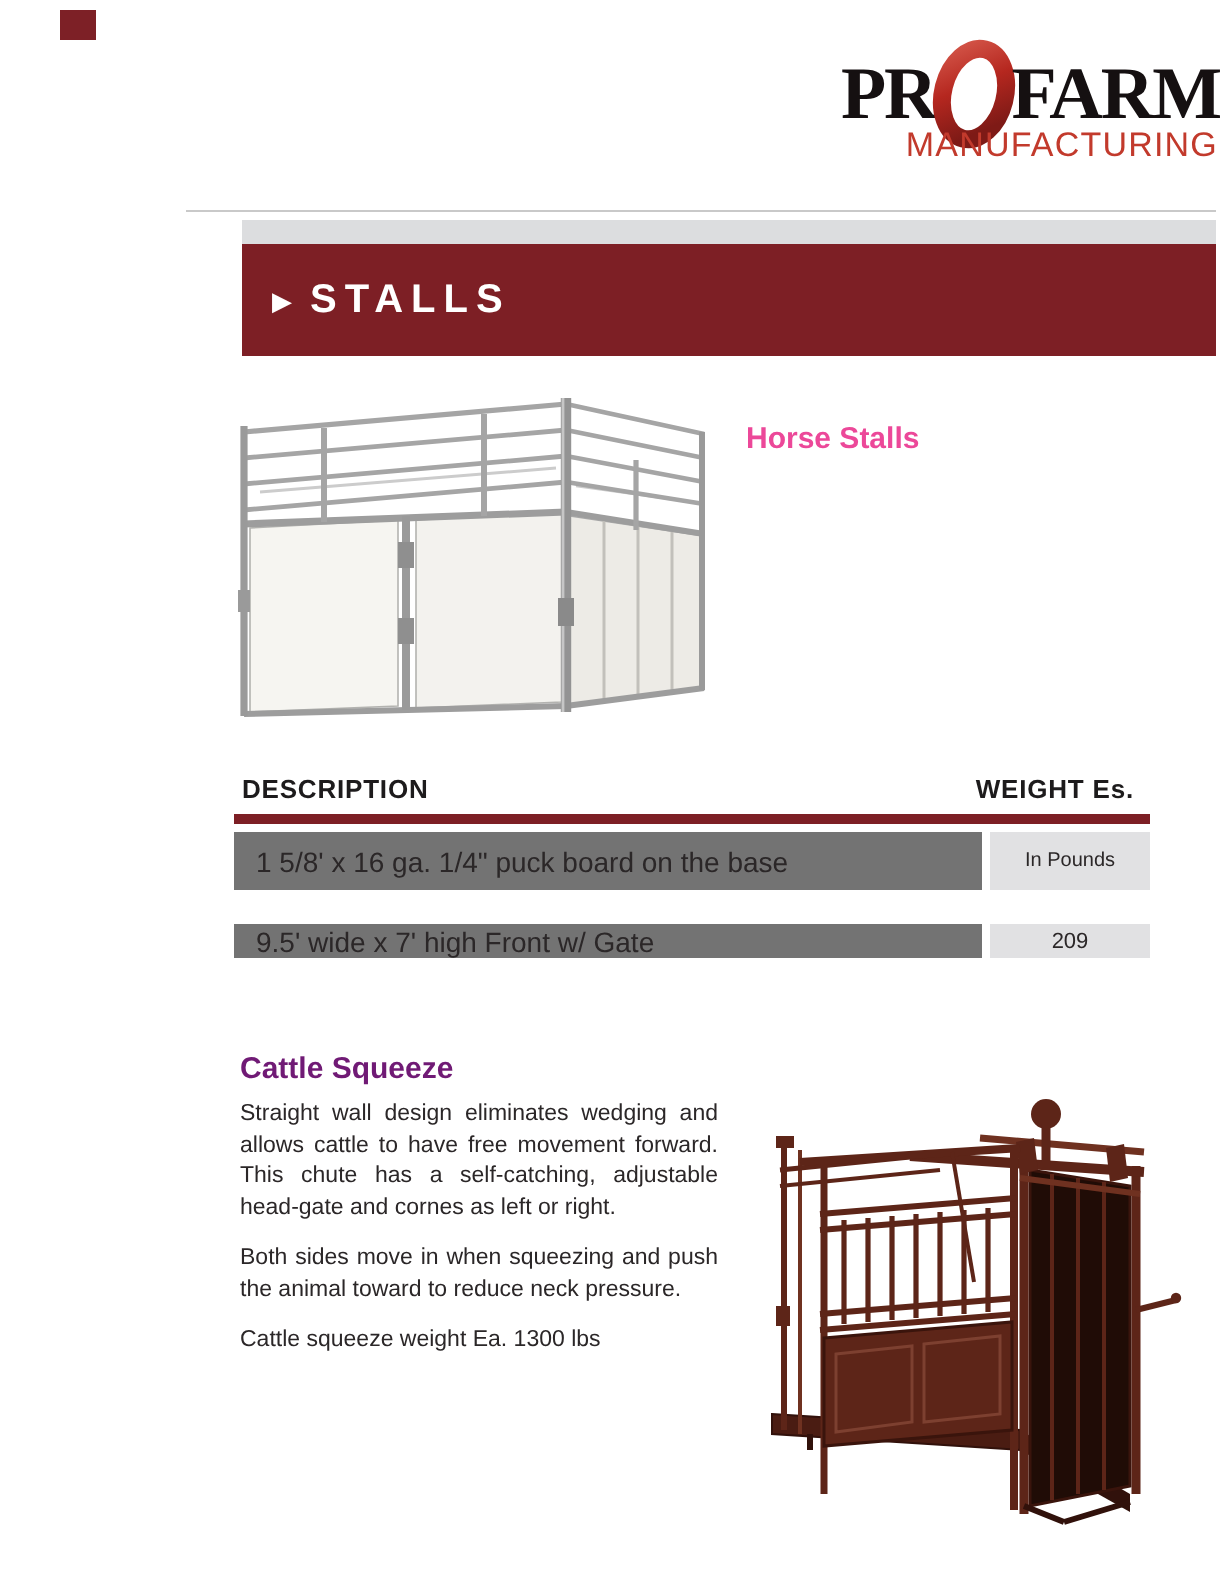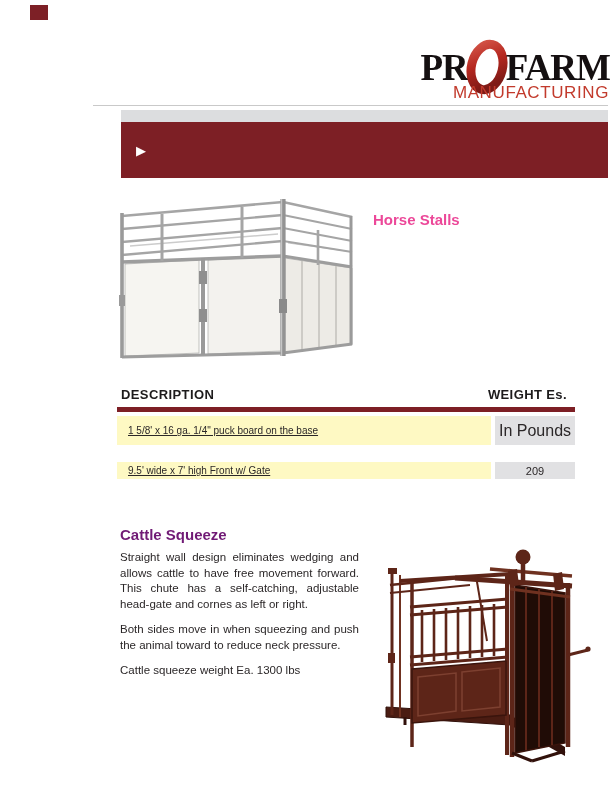--- a/index.html
+++ b/index.html
@@ -4,21 +4,21 @@
 <style>
   html,body{margin:0;padding:0;background:#ffffff;}
   #page{position:relative;width:613px;height:793px;background:#ffffff;overflow:hidden;
         font-family:"Liberation Sans",sans-serif;color:#2b2728;}
   .abs{position:absolute;}
 
   
   #corner-mark{left:30px;top:5px;width:18px;height:15px;background:#7d2026;}
 
   
-  #logo{left:381px;top:40px;width:229px;height:58px;}
+  #logo{left:381px;top:20px;width:229px;height:58px;}
   .logo-row{display:flex;align-items:flex-end;justify-content:flex-end;height:48px;}
   .logo-text{font-family:"Liberation Serif",serif;font-weight:bold;font-size:37px;
              line-height:40px;color:#151011;letter-spacing:-1px;}
   .logo-o{width:46px;height:56px;margin:0 -4px -7px -4px;}
   #logo-sub{position:absolute;right:1px;top:43px;font-size:17px;letter-spacing:0.6px;
             color:#c23a2c;font-weight:500;}
 
   
   #top-rule{left:93px;top:105px;width:515px;height:1px;background:#c9c9c9;}
   #gray-strip{left:121px;top:110px;width:487px;height:12px;background:#dcdddf;}
@@ -34,25 +34,25 @@
 
   
   #weight-table{left:117px;top:386px;width:458px;}
   .t-head{display:flex;justify-content:space-between;align-items:flex-end;
           padding:0 8px 0 4px;height:16px;font-size:13px;font-weight:bold;
           letter-spacing:0.4px;color:#1d1b1c;}
   .t-bar{margin-top:5px;height:5px;background:#7d1f25;}
   .t-row{display:flex;}
   .t-row.first{margin-top:4px;height:29px;}
   .t-row.small{margin-top:17px;height:17px;}
-  .t-cell-desc{flex:1;background:#fef9c3;display:flex;align-items:center;
-               padding-left:11px;font-size:10px;color:#2b2728;text-decoration:underline;}
+  .t-cell-desc{flex:1;background:#737373;display:flex;align-items:center;
+               padding-left:11px;font-size:14px;color:#2b2728;}
   .t-cell-weight{width:80px;margin-left:4px;background:#e1e1e3;display:flex;
                  align-items:center;justify-content:center;font-size:11px;color:#2b2728;}
-  .t-row.first .t-cell-weight{font-size:16px;}
+  .t-row.first .t-cell-weight{font-size:10px;}
 
   
   #cattle-title{left:120px;top:526px;font-size:15px;font-weight:bold;color:#701a75;}
   #cattle-text{left:120px;top:550px;width:239px;font-size:11.5px;line-height:15.5px;color:#2b2728;}
   #cattle-text p{margin:0 0 10px 0;text-align:justify;}
   #cattle-text p.noj{text-align:left;}
   #cattle-illustration{left:360px;top:545px;width:253px;height:240px;}
 
   h1,h2,p,span,div{-webkit-font-smoothing:antialiased;}
 </style>
@@ -78,20 +78,21 @@
       </svg>
       <span class="logo-text">FARM</span>
     </div>
     <div id="logo-sub">MANUFACTURING</div>
   </div>
 
   <div id="top-rule" class="abs"></div>
   <div id="gray-strip" class="abs"></div>
   <div id="stalls-bar" class="abs">
     <span id="stalls-arrow">▶</span>
+    <span id="stalls-label">STALLS</span>
   </div>
 
   <div id="horse-illustration" class="abs">
     <svg viewBox="0 0 240 168" width="240" height="168">
 
       <polygon points="167,59 234,69 234,145 167,154" fill="#edebe6" stroke="#a9a9a9" stroke-width="0.8"></polygon>
       <line x1="184" y1="61.5" x2="184" y2="151.5" stroke="#c2c0bb" stroke-width="1.5"></line>
       <line x1="201" y1="64" x2="201" y2="149" stroke="#c2c0bb" stroke-width="1.5"></line>
       <line x1="218" y1="66.5" x2="218" y2="147" stroke="#c2c0bb" stroke-width="1.5"></line>
 

